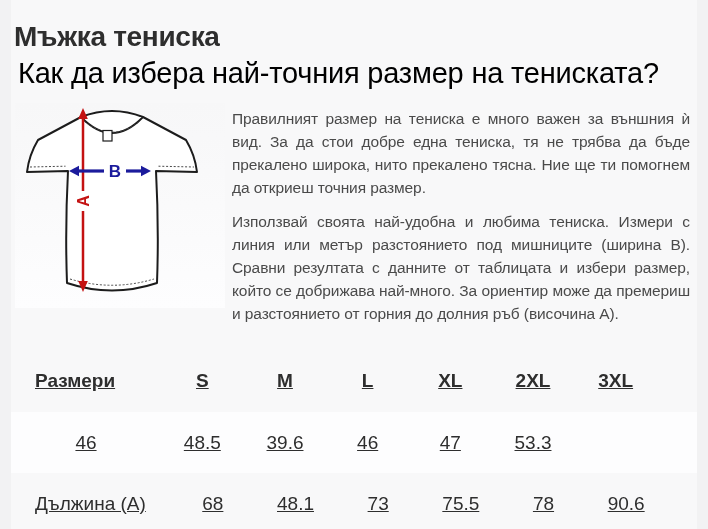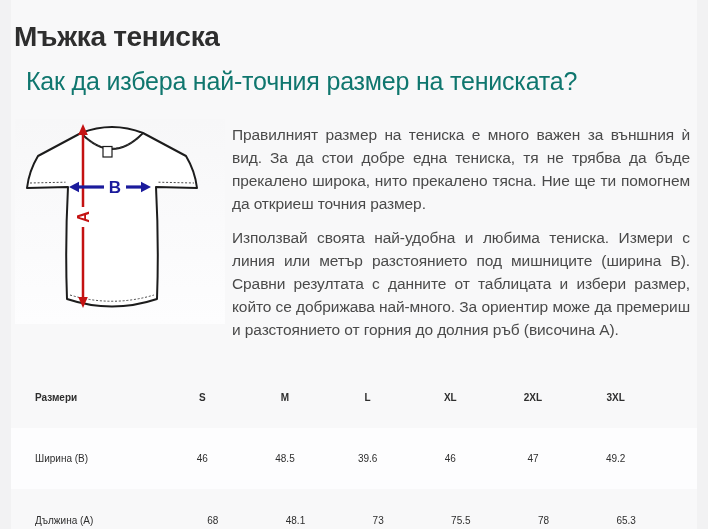--- a/index.html
+++ b/index.html
@@ -14,41 +14,41 @@
     position:absolute;left:11px;right:11px;top:0;bottom:0;
     background:#f8f8f9;
     display:flex;flex-direction:column;
   }
   .header{padding:20px 3px 0 3px;}
   .page-title{
     font-size:28px;line-height:34px;font-weight:600;
     color:#2e2e2e;letter-spacing:-0.3px;margin:0;
   }
   .page-subtitle{
-    font-size:25px;line-height:30px;font-weight:400;
-    color:#0f766e;letter-spacing:-0.2px;margin:12px;
+    font-size:29px;line-height:30px;font-weight:400;
+    color:#000000;letter-spacing:-0.2px;margin:4px;
   }
   .content-row{display:flex;align-items:flex-start;margin-top:11px;}
   .figure{
     width:210px;height:205px;margin-left:4px;flex:0 0 auto;
     background:linear-gradient(#f7f7f8 0%,#fdfdfe 100%);
   }
   .text-col{flex:1;padding:4px 7px 0 7px;}
   .text-col p{
     margin:0;font-size:15.5px;line-height:23px;color:#4a4a4a;
     text-align:justify;letter-spacing:-0.1px;
   }
   .text-col p + p{margin-top:11px;}
   .size-table{margin-top:25px;}
   .trow{
     display:grid;
     grid-template-columns:150px repeat(6,1fr);
     align-items:center;
     padding-right:40px;
-    font-size:10px;color:#2e2e2e;
+    font-size:19px;color:#2e2e2e;text-decoration:underline;
   }
   .trow-header{height:62px;font-weight:700;}
   .trow-data1{height:61px;background:#fdfdfe;}
   .trow-data2{height:62px;gap:21px;}
   .tcell-label{padding-left:24px;text-align:left;}
   .tcell{text-align:center;}
   .bottom-strip{flex:1;background:#fdfdfe;}
 </style>
 </head>
 <body>
@@ -106,34 +106,33 @@
       <div class="trow trow-header">
         <div class="tcell-label">Размери</div>
         <div class="tcell">S</div>
         <div class="tcell">M</div>
         <div class="tcell">L</div>
         <div class="tcell">XL</div>
         <div class="tcell">2XL</div>
         <div class="tcell">3XL</div>
       </div>
       <div class="trow trow-data1">
-        <div class="tcell-label">Ширина (B)</div>
         <div class="tcell">46</div>
         <div class="tcell">48.5</div>
         <div class="tcell">39.6</div>
         <div class="tcell">46</div>
         <div class="tcell">47</div>
-        <div class="tcell">49.2</div>
+        <div class="tcell">53.3</div>
       </div>
       <div class="trow trow-data2">
         <div class="tcell-label">Дължина (A)</div>
         <div class="tcell">68</div>
         <div class="tcell">48.1</div>
         <div class="tcell">73</div>
         <div class="tcell">75.5</div>
         <div class="tcell">78</div>
-        <div class="tcell">65.3</div>
+        <div class="tcell">90.6</div>
       </div>
     </div>
 
     <div class="bottom-strip"></div>
   </div>
 </div>
 
 </body></html>

